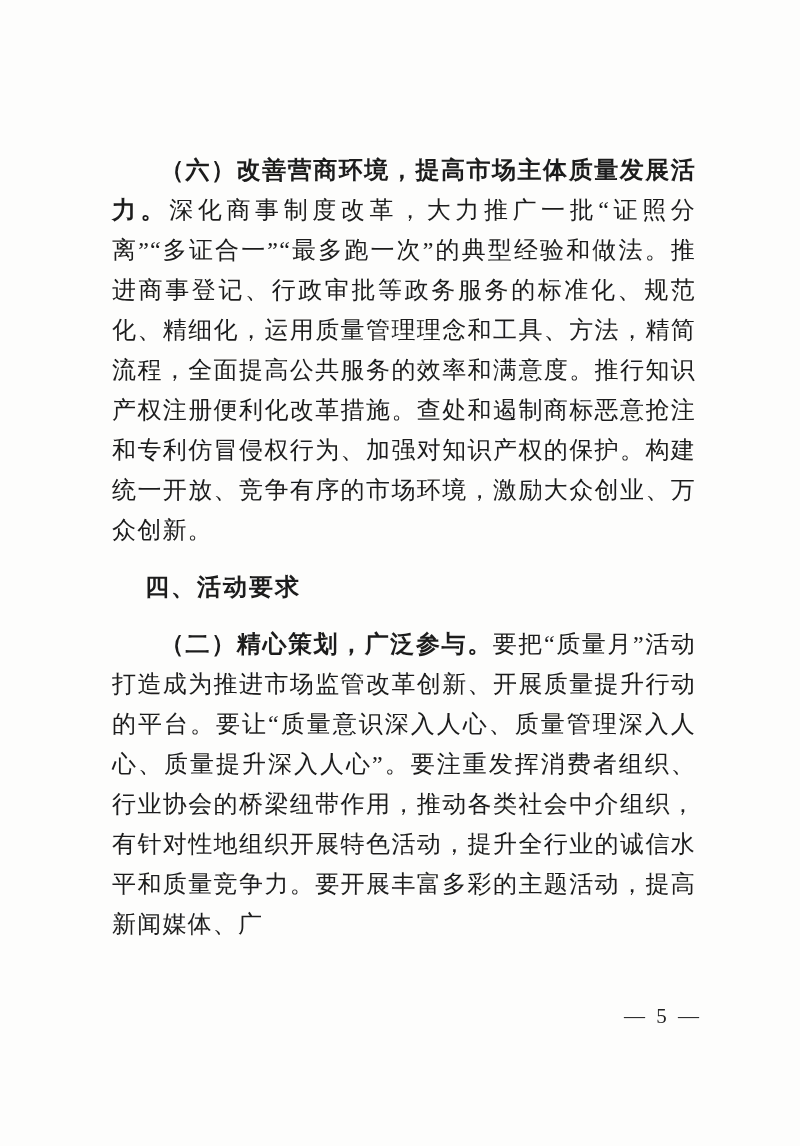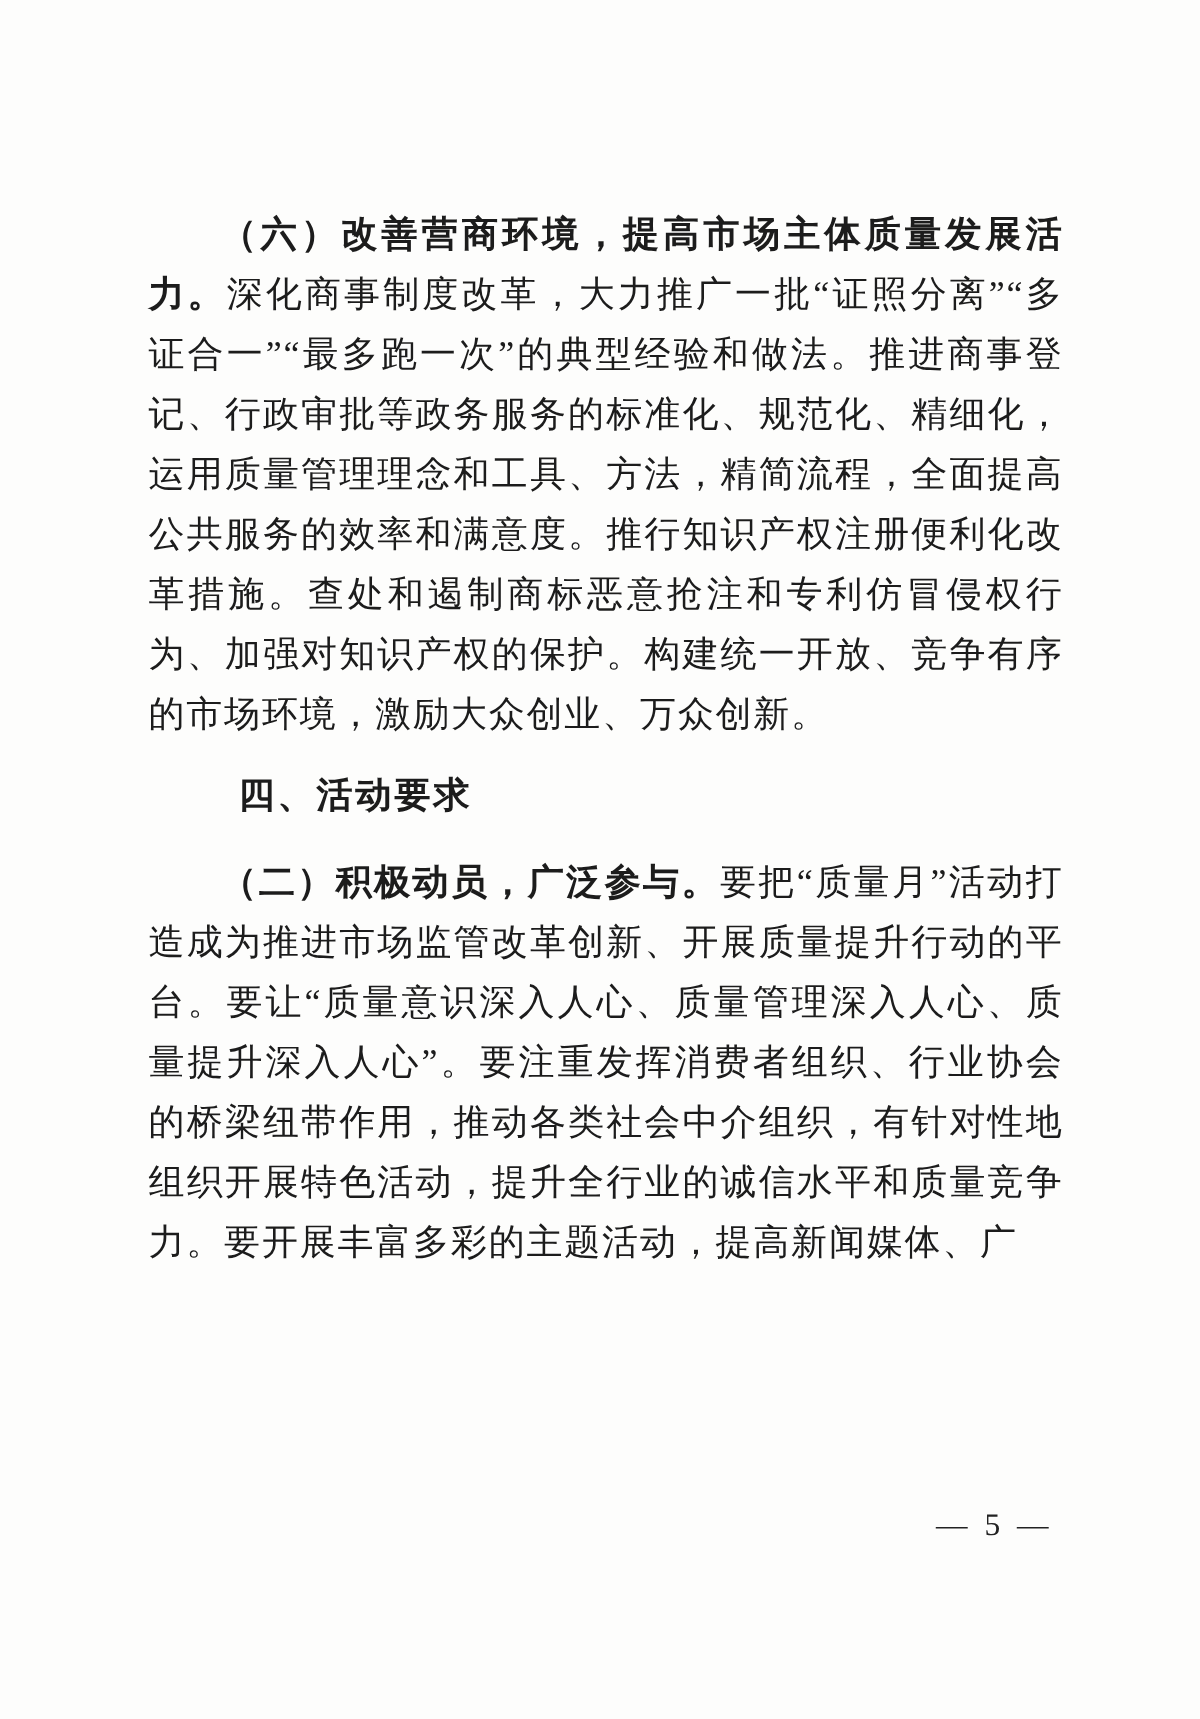--- a/index.html
+++ b/index.html
@@ -22,46 +22,46 @@
     left: 95px;
     top: 133px;
     width: 618px;
     font-size: 24px;
     line-height: 40px;
     letter-spacing: 1.2px;
     text-align: justify;
     text-justify: inter-character;
   }
   .para {
-    margin: 4px;
+    margin: 17px;
     text-indent: 2em;
   }
   .bold-lead {
     font-weight: 700;
   }
   .section-heading {
-    margin: 16px;
+    margin: 2px;
     text-indent: 2em;
     font-weight: 700;
-    font-family: Liberation Mono, monospace;
+    font-family: Liberation Sans, sans-serif;
     letter-spacing: 2px;
   }
   .page-number {
     position: absolute;
     right: 98px;
     top: 1004px;
     font-size: 21px;
     letter-spacing: 3px;
     color: #222;
     white-space: nowrap;
   }
 </style>
 </head>
 <body>
 
 <div class="page">
   <div class="doc-body" id="doc-body">
       <p class="para"><span class="bold-lead">（六）改善营商环境，提高市场主体质量发展活力。</span><span>深化商事制度改革，大力推广一批“证照分离”“多证合一”“最多跑一次”的典型经验和做法。推进商事登记、行政审批等政务服务的标准化、规范化、精细化，运用质量管理理念和工具、方法，精简流程，全面提高公共服务的效率和满意度。推行知识产权注册便利化改革措施。查处和遏制商标恶意抢注和专利仿冒侵权行为、加强对知识产权的保护。构建统一开放、竞争有序的市场环境，激励大众创业、万众创新。</span></p>
       <p class="section-heading">四、活动要求</p>
-      <p class="para"><span class="bold-lead">（二）积极动员，广泛参与。</span><span>要把“质量月”活动打造成为推进市场监管改革创新、开展质量提升行动的平台。要让“质量意识深入人心、质量管理深入人心、质量提升深入人心”。要注重发挥消费者组织、行业协会的桥梁纽带作用，推动各类社会中介组织，有针对性地组织开展特色活动，提升全行业的诚信水平和质量竞争力。要开展丰富多彩的主题活动，提高新闻媒体、广</span></p>
+      <p class="para"><span class="bold-lead">（二）精心策划，广泛参与。</span><span>要把“质量月”活动打造成为推进市场监管改革创新、开展质量提升行动的平台。要让“质量意识深入人心、质量管理深入人心、质量提升深入人心”。要注重发挥消费者组织、行业协会的桥梁纽带作用，推动各类社会中介组织，有针对性地组织开展特色活动，提升全行业的诚信水平和质量竞争力。要开展丰富多彩的主题活动，提高新闻媒体、广</span></p>
     </div>
   <div class="page-number">— 5 —</div>
 </div>
 
 </body></html>

